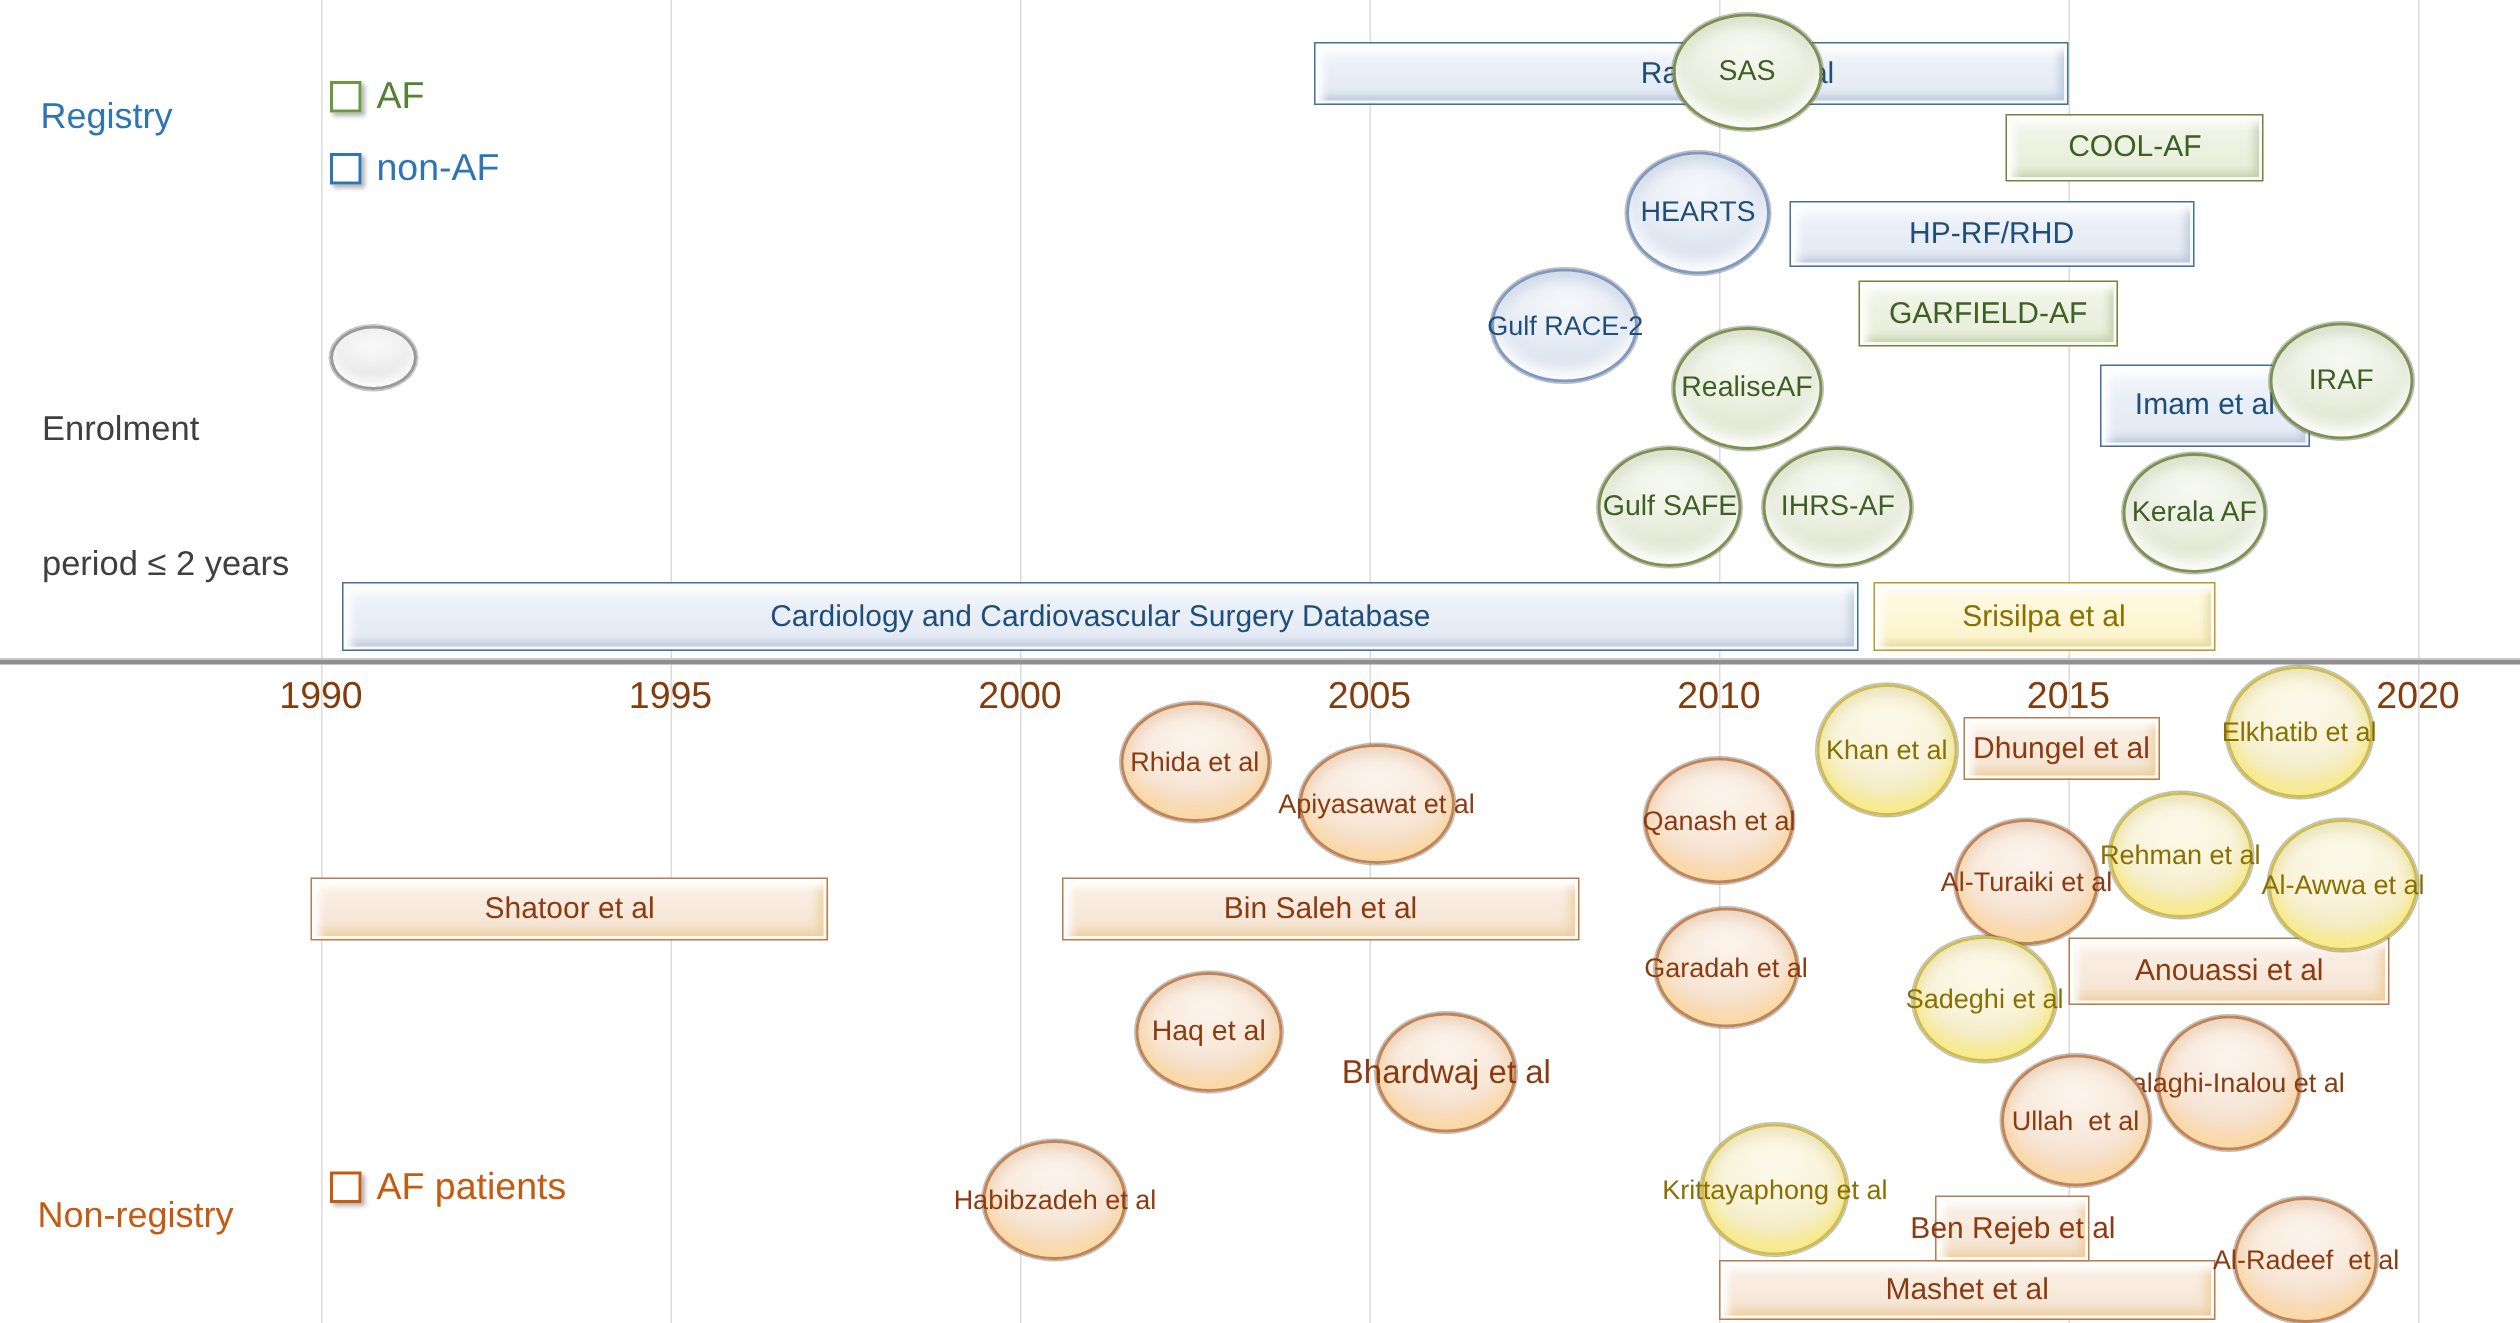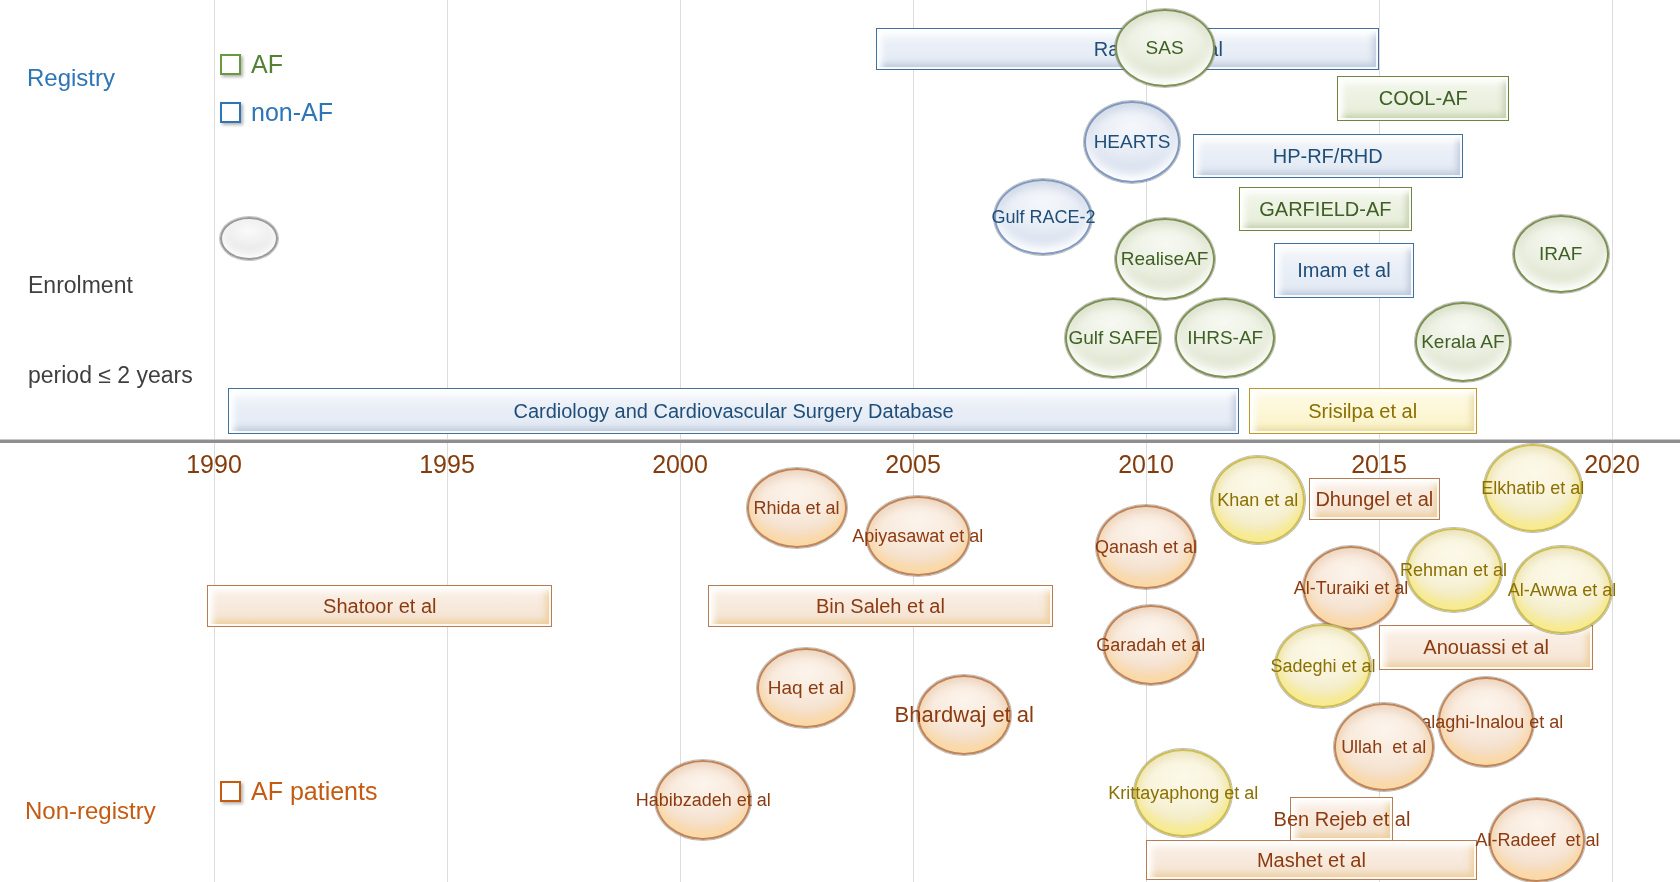--- a/index.html
+++ b/index.html
@@ -131,21 +131,21 @@
       </div>
       <div class="study bar st-af" style="left: 1337.06px; top: 76px; width: 172.42px; height: 45px;">
         <span class="lbl">COOL-AF</span>
       </div>
       <div class="study bar st-nonaf" style="left: 1192.6px; top: 134px; width: 270.28px; height: 44px;">
         <span class="lbl">HP-RF/RHD</span>
       </div>
       <div class="study bar st-af" style="left: 1239.2px; top: 187px; width: 172.42px; height: 44px;">
         <span class="lbl">GARFIELD-AF</span>
       </div>
-      <div class="study bar st-nonaf" style="left: 1274px; top: 243px; width: 139.8px; height: 55px;">
+      <div class="study bar st-nonaf" style="left: 1400px; top: 243px; width: 139.8px; height: 55px;">
         <span class="lbl">Imam et al</span>
       </div>
       <div class="study bar st-nonaf" style="left: 227.98px; top: 388px; width: 1011.22px; height: 46px;">
         <span class="lbl">Cardiology and Cardiovascular Surgery Database</span>
       </div>
       <div class="study bar st-subgroup" style="left: 1248.52px; top: 388px; width: 228.34px; height: 46px;">
         <span class="lbl">Srisilpa et al</span>
       </div>
       <div class="study bar st-patients" style="left: 1309.1px; top: 478px; width: 130.48px; height: 42px;">
         <span class="lbl">Dhungel et al</span>

